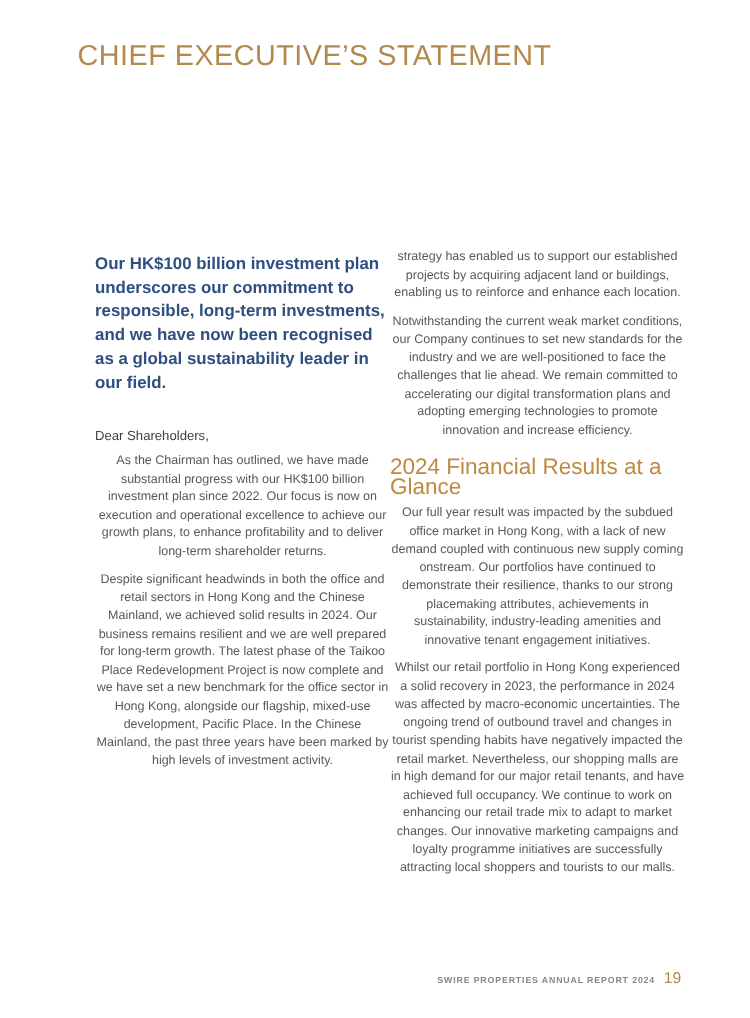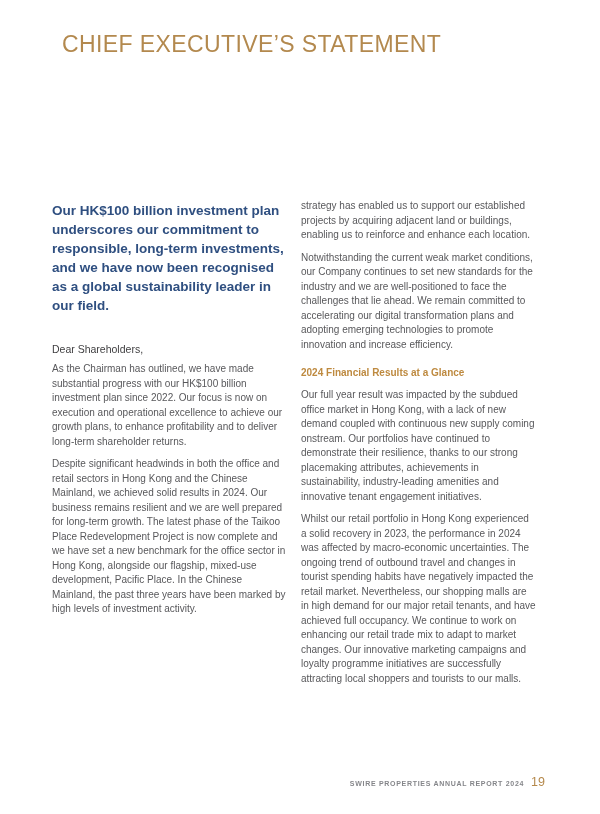--- a/index.html
+++ b/index.html
@@ -21,25 +21,24 @@
     left: 62px;
     top: 31px;
     font-size: 23px;
     font-weight: 500;
     letter-spacing: 0.4px;
     color: #B3894E;
     white-space: nowrap;
   }
   .columns {
     position: absolute;
-    left: 52px;
+    left: 76px;
     top: 196px;
     width: 485px;
     display: flex;
-    gap: 13px;
   }
   .col {
     width: 236px;
   }
   .col.right {
     padding-top: 3px;
   }
   .pull-quote {
     color: #2F4F80;
     font-size: 13.5px;
@@ -53,26 +52,27 @@
     font-size: 10.5px;
     line-height: 14px;
     font-weight: normal;
     margin-bottom: 6px;
   }
   .body-para {
     color: #58585B;
     font-size: 10px;
     line-height: 14.5px;
     margin-bottom: 8px;
+    text-align: center;
   }
   .section-heading {
     color: #BE8A40;
-    font-size: 10px;
+    font-size: 18px;
     line-height: 16px;
-    font-weight: bold;
+    font-weight: normal;
     margin: 13px 0 7px 0;
   }
   .footer {
     position: absolute;
     right: 55px;
     top: 775px;
     display: flex;
     align-items: baseline;
     gap: 7px;
   }

